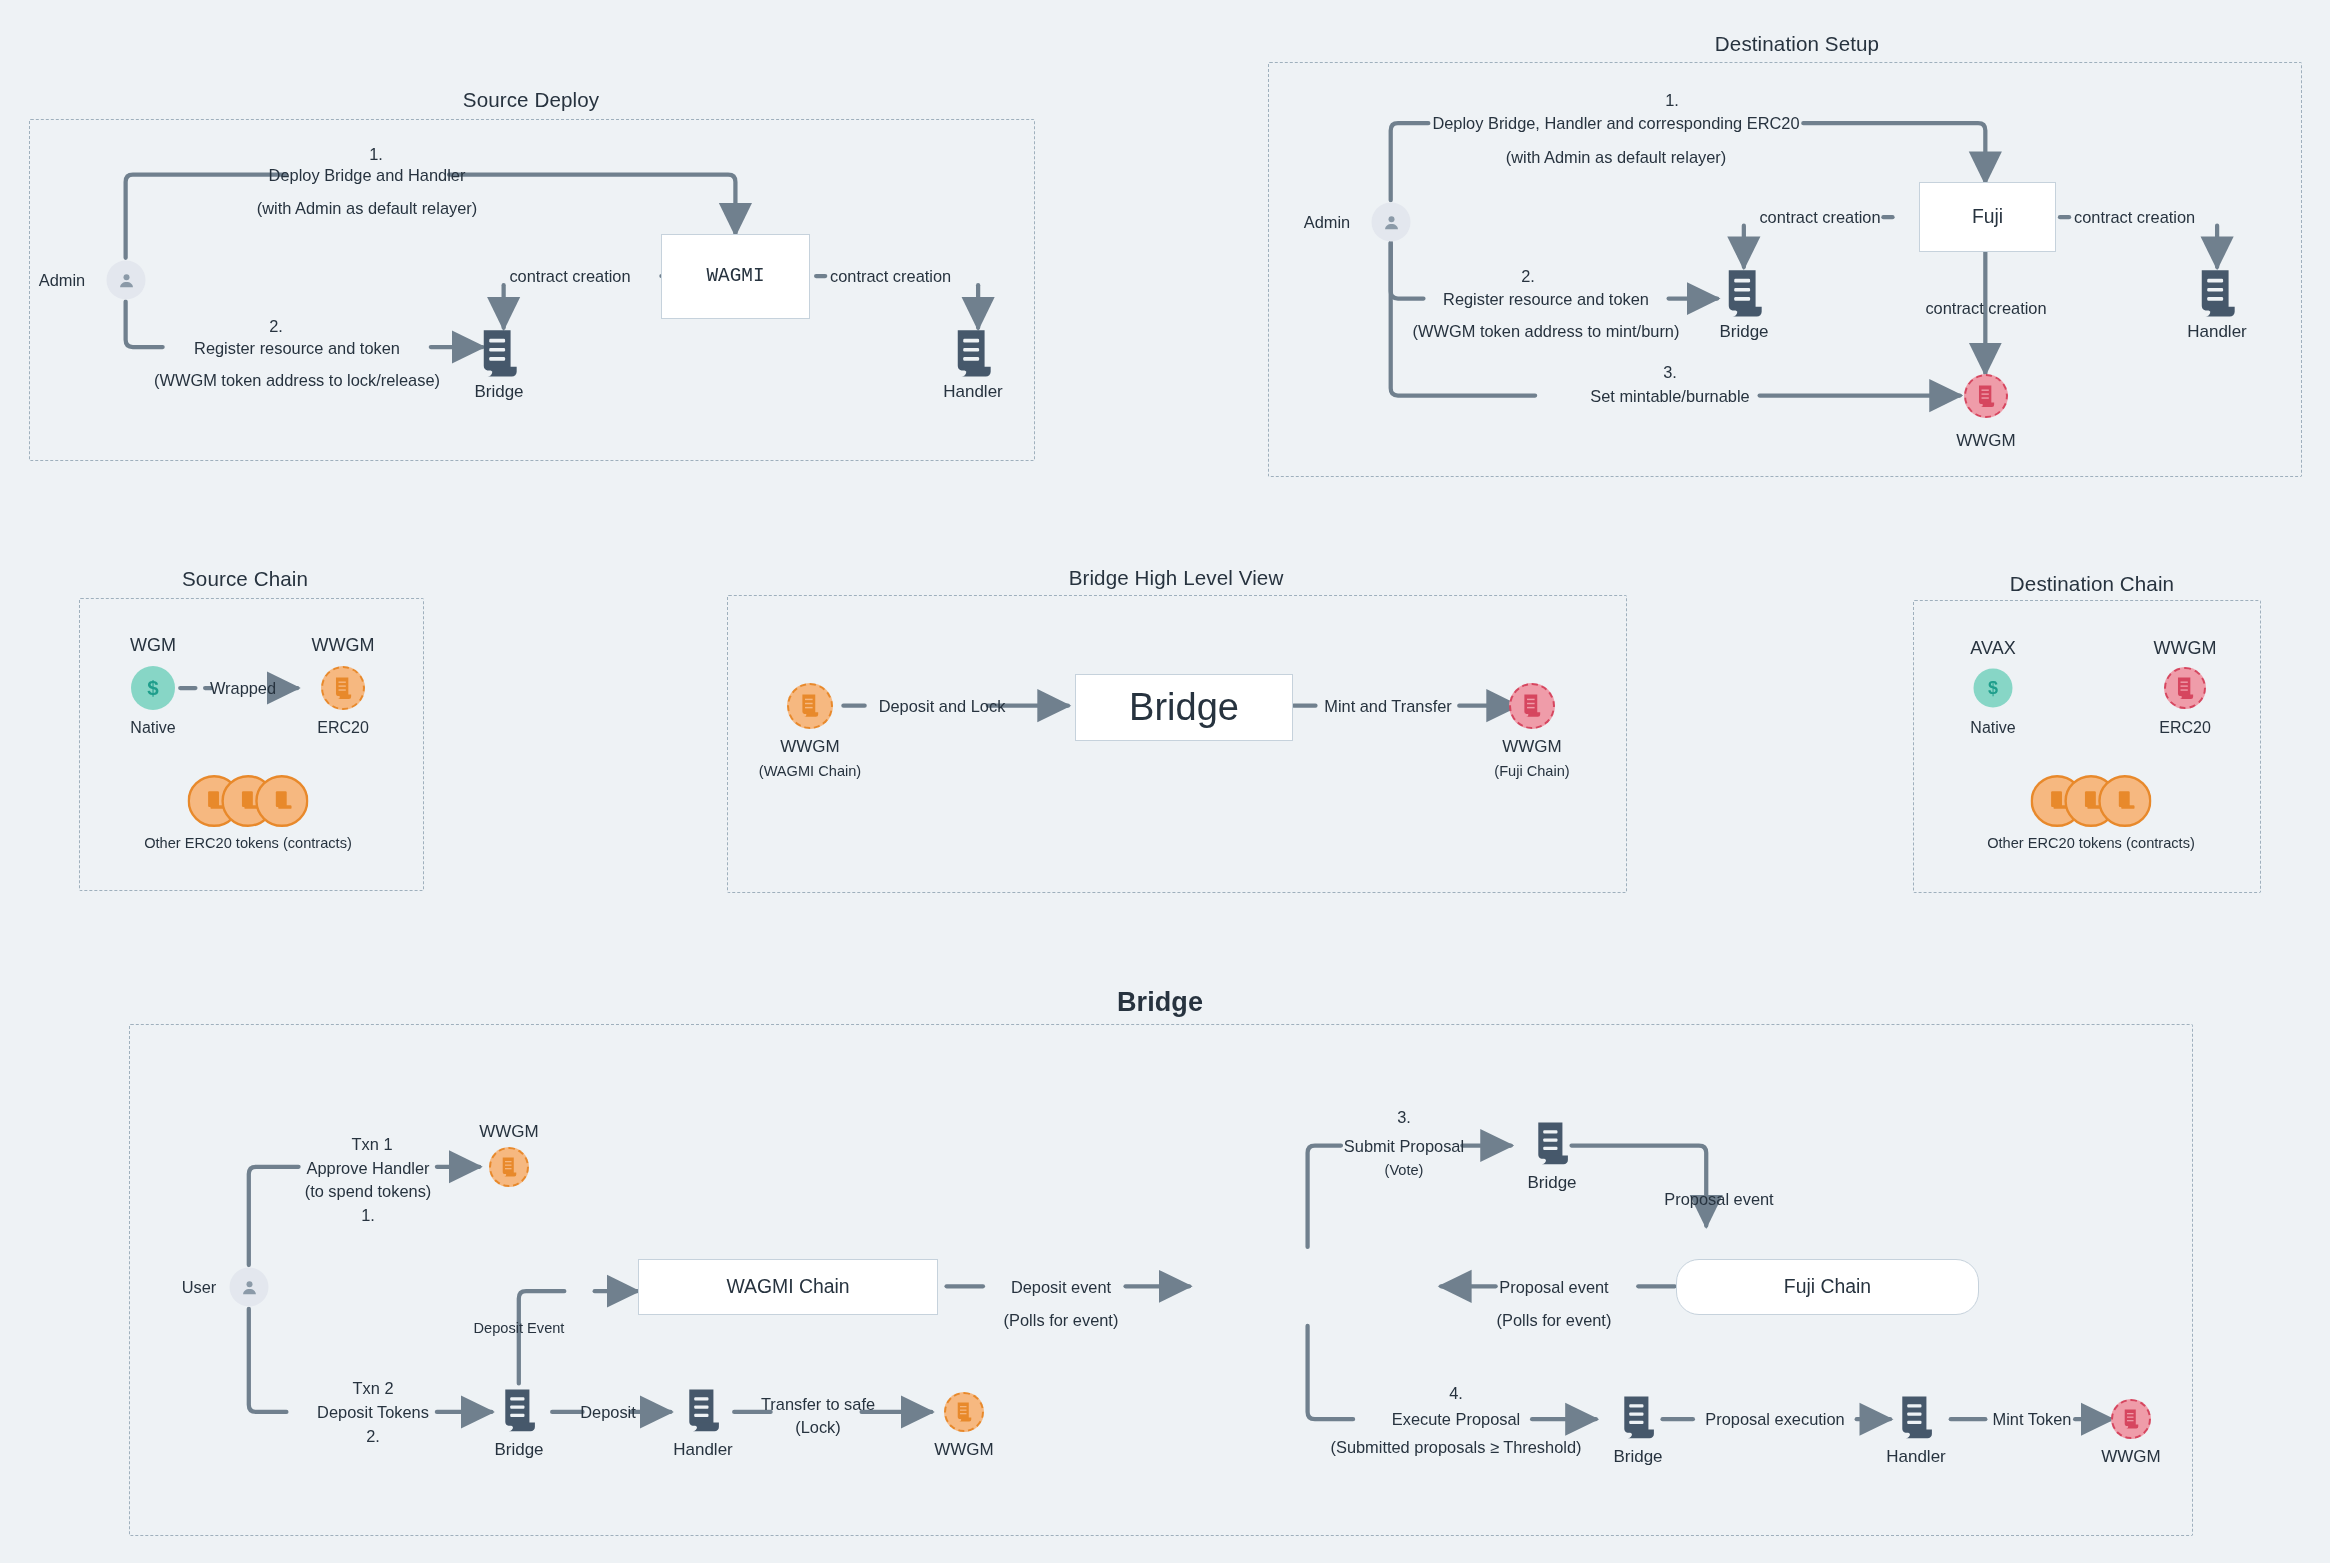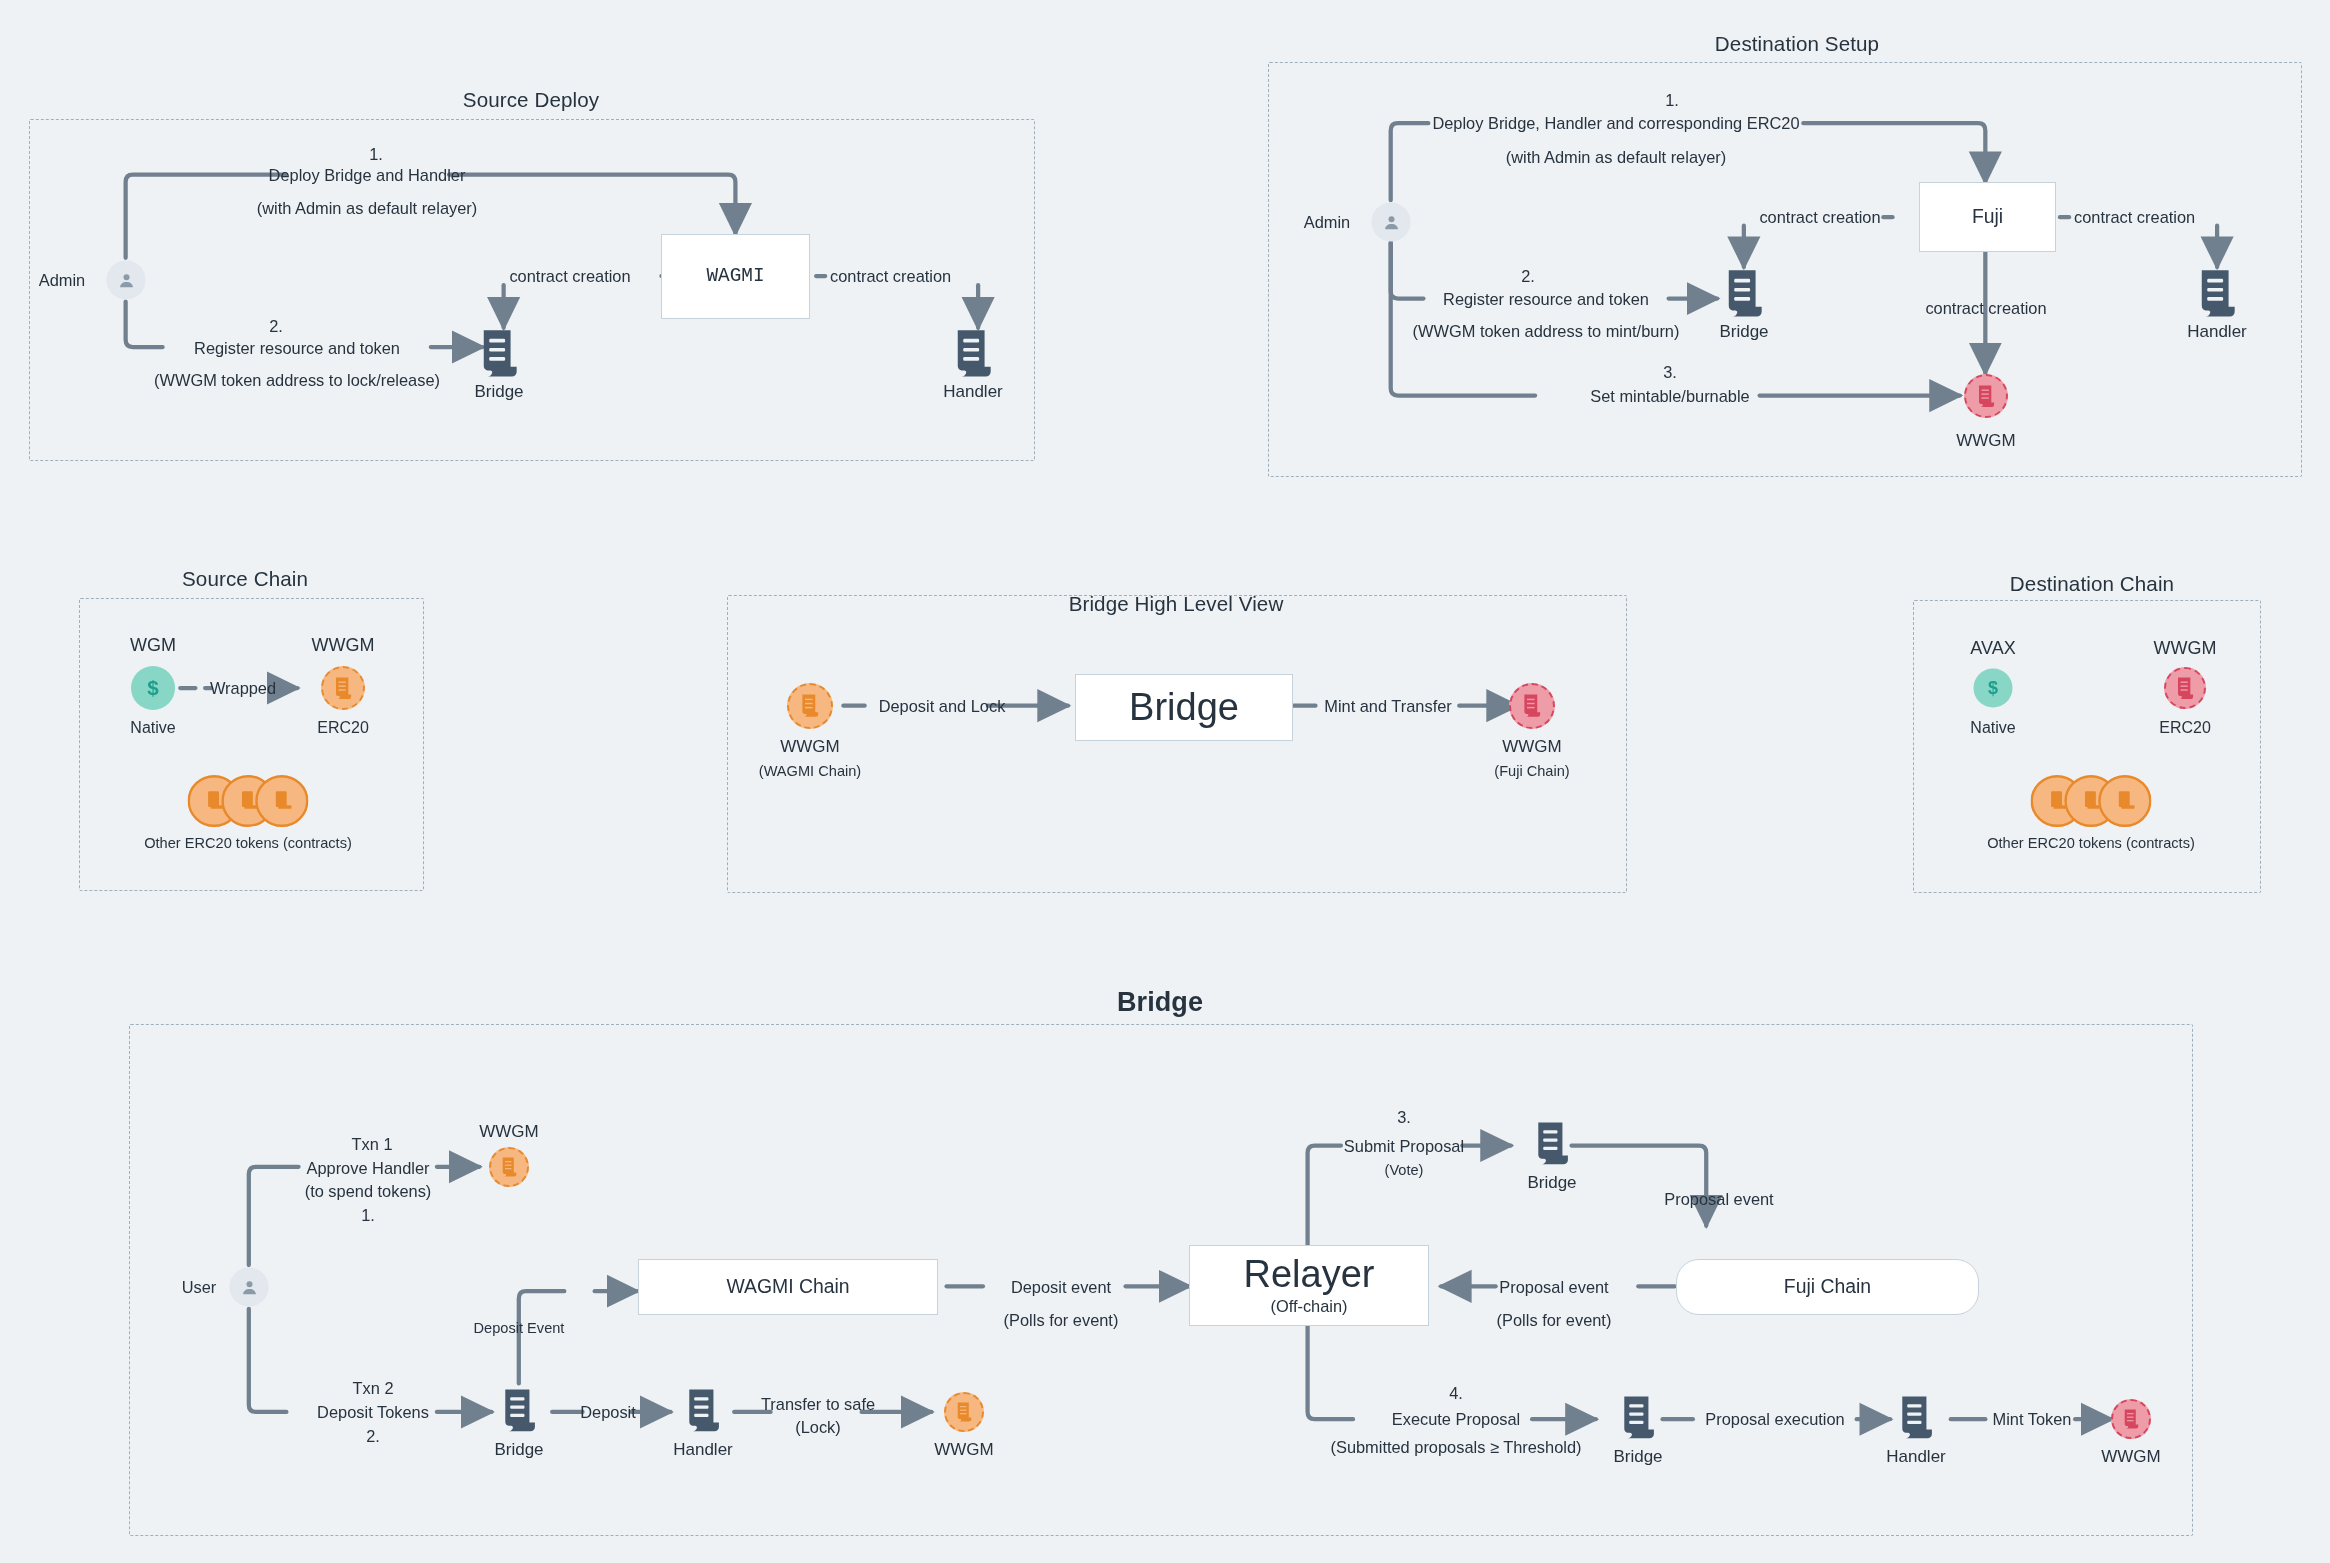--- a/index.html
+++ b/index.html
@@ -281,21 +281,21 @@
             <rect x="94" y="50" width="22" height="6" rx="2"></rect>
         <rect x="146" y="27" width="18" height="26" rx="2"></rect>
             <rect x="150" y="50" width="22" height="6" rx="2"></rect>
       </g>
     </g>
   </svg>
 </div>
 <div class="cap sm" style="left:248px;top:835px;">Other ERC20 tokens (contracts)</div>
 
 <div class="panel" style="left:727px;top:595px;width:898px;height:296px;"></div>
-<div class="panel-title" style="left:1176px;top:592px;">Bridge High Level View</div>
+<div class="panel-title" style="left:1176px;top:566px;">Bridge High Level View</div>
 
 <div class="tok orange" style="left:810px;top:706px;width:46px;height:46px;">
   <svg width="19.4" height="24" viewBox="0 0 62 82">
     <path d="M6 2 h44 v66 h-38 a8 8 0 0 1 -6 -8 z" fill="#e8892b"></path>
     <path d="M12 62 h48 v8 a8 8 0 0 1 -8 8 h-40 a8 8 0 0 0 8 -8 z" fill="#e8892b"></path>
     <rect x="15" y="16" width="26" height="5" fill="#f6b880"></rect>
     <rect x="15" y="30" width="26" height="5" fill="#f6b880"></rect>
     <rect x="15" y="44" width="26" height="5" fill="#f6b880"></rect>
   </svg>
 </div>
@@ -431,24 +431,20 @@
 
 <div class="lbl sm" style="left:519px;top:1329px;">Deposit Event</div>
 
 <div class="nodebox" style="left:638px;top:1259px;width:300px;height:56px;">
   <div class="t1">WAGMI Chain</div>
 </div>
 
 <div class="lbl" style="left:1061px;top:1287px;">Deposit event</div>
 <div class="lbl" style="left:1061px;top:1320px;">(Polls for event)</div>
 
-<div class="nodebox" style="left:1189px;top:1245px;width:240px;height:81px;">
-  <div class="t-big">Relayer</div>
-  <div class="t-sub">(Off-chain)</div>
-</div>
 
 <div class="lbl" style="left:1404px;top:1117px;">3.</div>
 <div class="lbl" style="left:1404px;top:1146px;">Submit Proposal</div>
 <div class="lbl sm" style="left:1404px;top:1171px;">(Vote)</div>
 
 <div class="doc" style="left:1552px;top:1145px;">
   <svg width="34" height="45" viewBox="0 0 62 82">
     <path d="M6 2 h44 v66 h-38 a8 8 0 0 1 -6 -8 z" fill="#46586b"></path>
     <path d="M12 62 h48 v8 a8 8 0 0 1 -8 8 h-40 a8 8 0 0 0 8 -8 z" fill="#46586b"></path>
     <rect x="15" y="16" width="26" height="6" rx="2" fill="#eef2f5"></rect>

